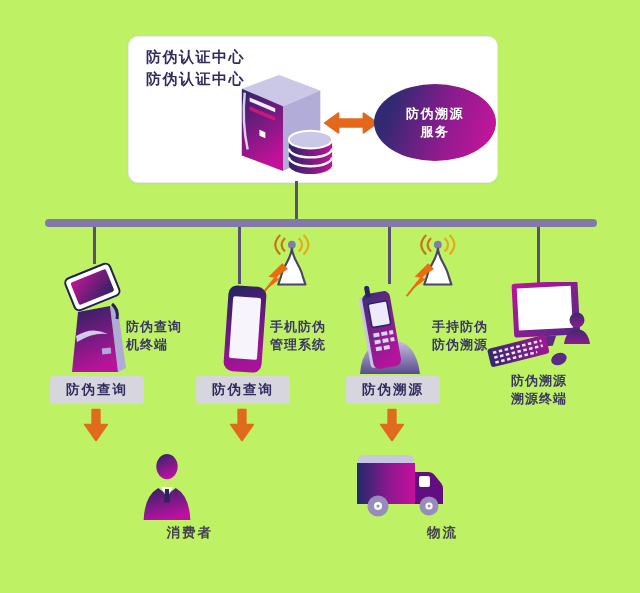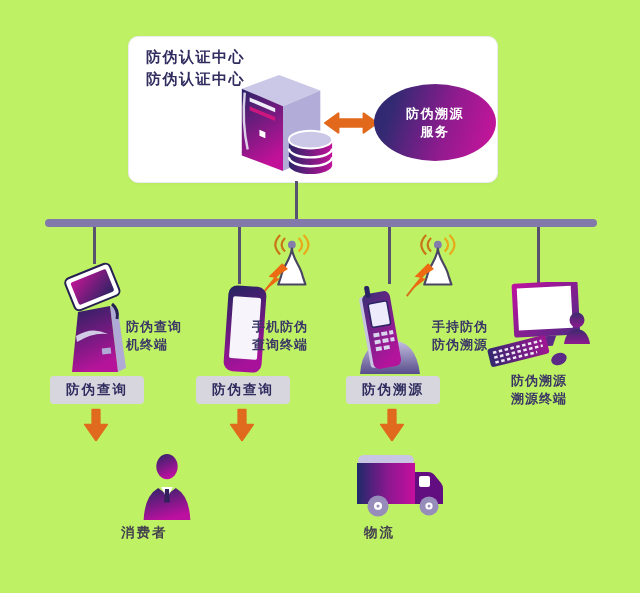--- a/index.html
+++ b/index.html
@@ -9,21 +9,21 @@
   .panel-title{left:146px;top:46px;font-size:15px;font-weight:600;color:#312d5f;line-height:22px;letter-spacing:1.5px;}
   .service-ellipse{left:374px;top:84px;width:122px;height:77px;border-radius:50%;
     background:linear-gradient(108deg,#312a72 16%,#8e1b8e 58%,#c2159a 92%);
     color:#fff;display:flex;flex-direction:column;align-items:center;justify-content:center;
     font-size:13px;font-weight:600;line-height:18px;letter-spacing:1.5px;}
   .vline{width:3px;background:#585270;}
   .bus{left:45px;top:219px;width:552px;height:8px;border-radius:4px;background:#8279aa;}
   .tag{width:94px;height:28px;background:#d7d5de;border-radius:4px;color:#2f2b5e;font-size:13.5px;font-weight:700;
     display:flex;align-items:center;justify-content:center;letter-spacing:2px;}
   .dev-label{font-size:13px;font-weight:600;color:#3b3666;line-height:18px;letter-spacing:1px;}
-  .end-label{font-size:13.5px;font-weight:600;color:#44414e;letter-spacing:2px;text-align:left;}
+  .end-label{font-size:13.5px;font-weight:600;color:#44414e;letter-spacing:2px;text-align:right;}
   svg{display:block;}
 </style>
 </head>
 <body>
 
 <div class="canvas">
 
   <div class="abs panel"></div>
   <div class="abs panel-title">
     <div>防伪认证中心</div>
@@ -202,23 +202,23 @@
       <ellipse cx="72" cy="77" rx="8" ry="6" fill="#5c2a86" transform="rotate(-22 72 77)"></ellipse>
       <circle cx="90" cy="38" r="7.5" fill="url(#gc3)"></circle>
       <path d="M77,62 Q79,48 90,47 Q101,48 103,62 Z" fill="url(#gc3)"></path>
     </svg>
   </div>
 
   <div class="abs dev-label" style="left:126px;top:318px;">
     <div>防伪查询</div>
     <div>机终端</div>
   </div>
-  <div class="abs dev-label" style="left:252px;top:318px;">
+  <div class="abs dev-label" style="left:270px;top:318px;">
     <div>手机防伪</div>
-    <div>查询终端</div>
+    <div>管理系统</div>
   </div>
   <div class="abs dev-label" style="left:432px;top:318px;">
     <div>手持防伪</div>
     <div>防伪溯源</div>
   </div>
   <div class="abs dev-label" style="left:511px;top:372px;">
     <div>防伪溯源</div>
     <div>溯源终端</div>
   </div>
 

